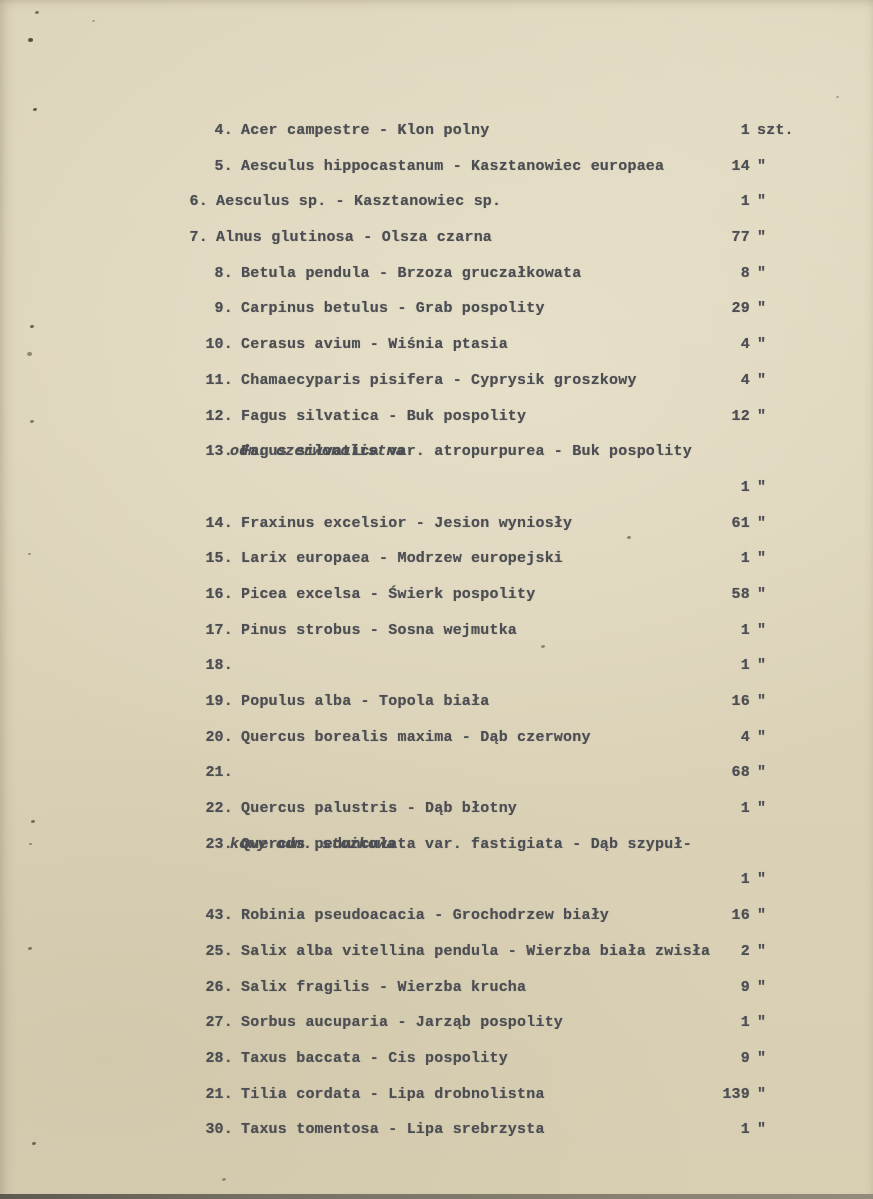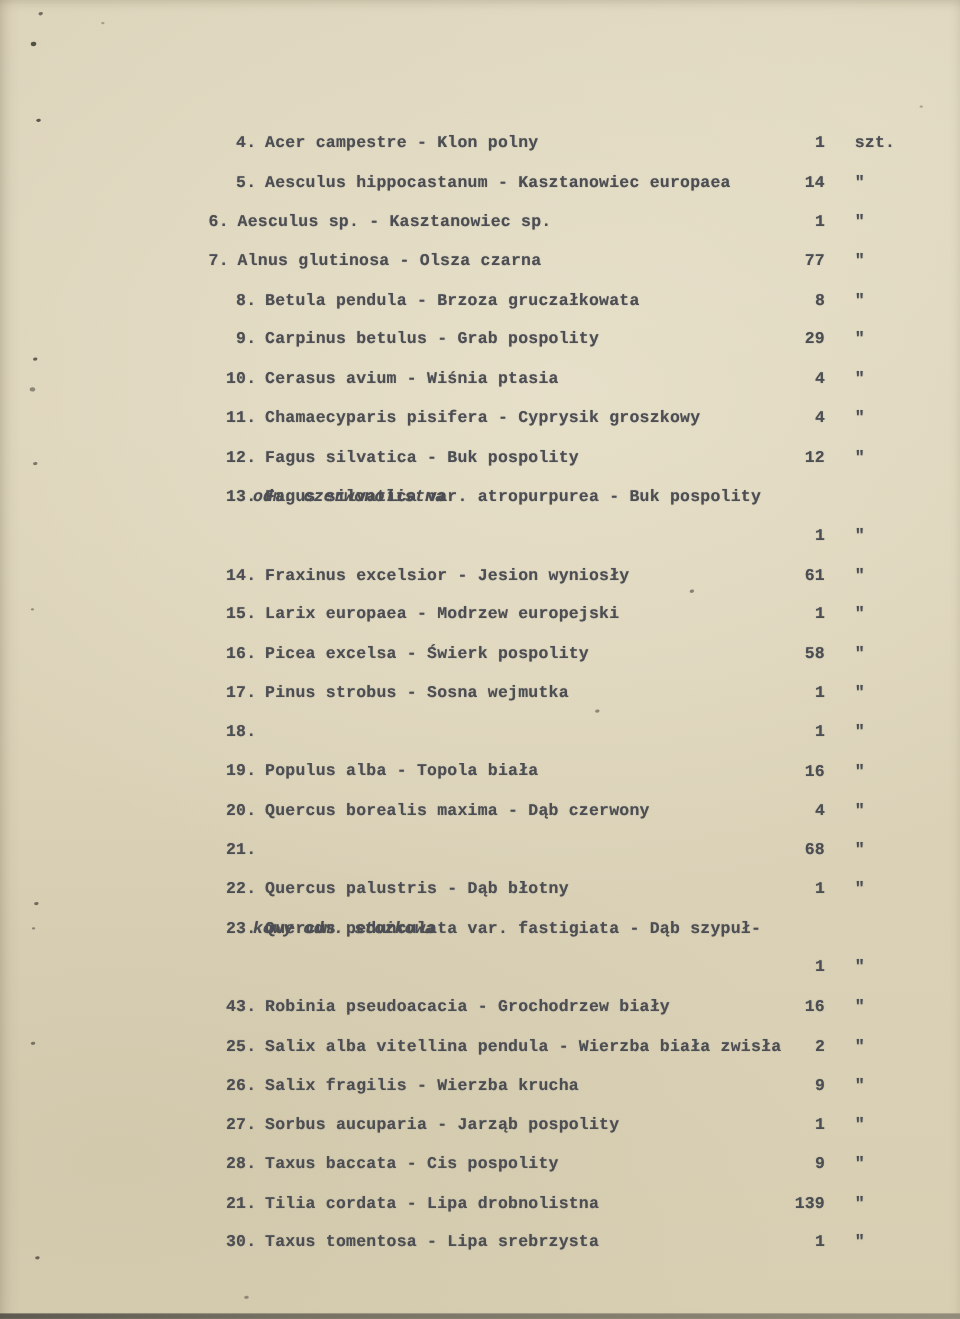--- a/index.html
+++ b/index.html
@@ -60,21 +60,21 @@
   .row > span {
     position: absolute;
     top: 0;
     white-space: pre;
     transform: translateX(var(--dx, 0px));
   }
   .num  { left: 160px; width: 73px; text-align: right; }
   .name { left: 241px; }
   .name2 { left: 230px; top: var(--pitch); font-style: italic; }
   .qty  { left: 650px; width: 100px; text-align: right; transform: none !important; }
-  .unit { left: 757px; transform: none !important; margin-left: 20px; }
+  .unit { left: 757px; transform: none !important; }
   .two-line .qty, .two-line .unit { top: var(--pitch); }
 </style>
 </head>
 <body>
 
 <div class="paper">
   <div class="doc-list">
       <div class="row">
         <span class="num">4.</span>
         <span class="name">Acer campestre - Klon polny</span>

